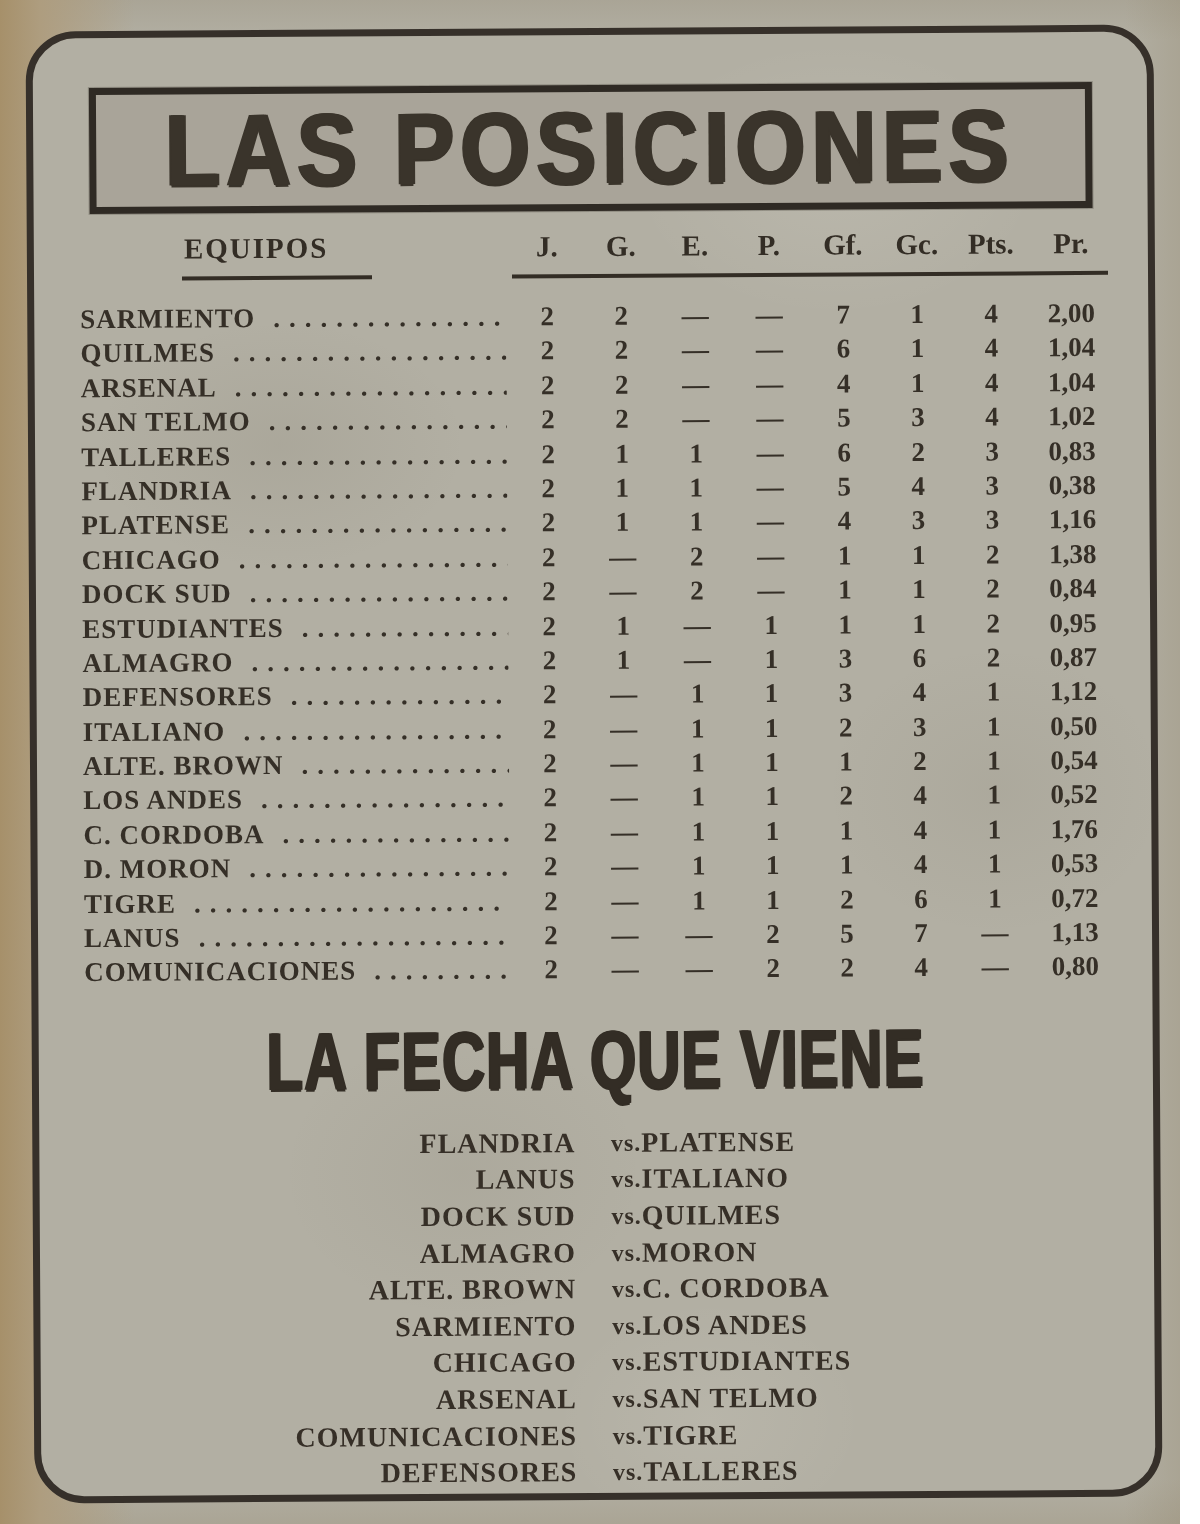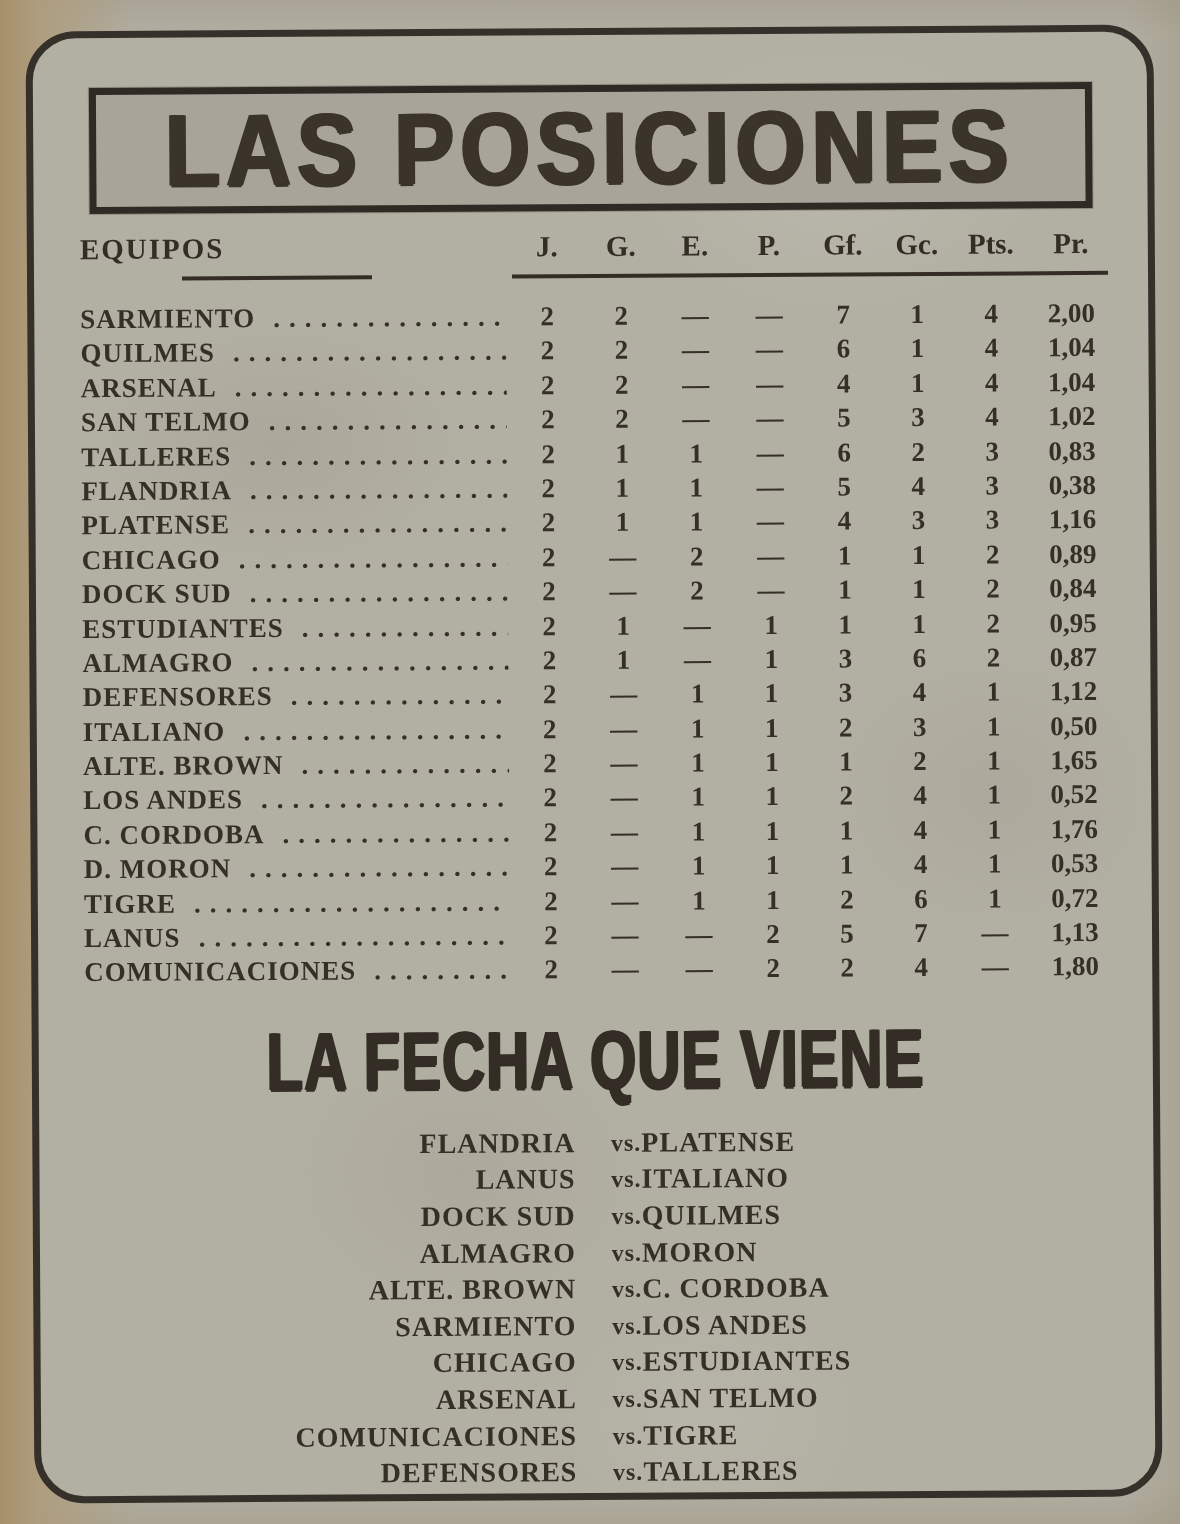--- a/index.html
+++ b/index.html
@@ -40,21 +40,21 @@
     transform:scaleX(0.88);
     text-shadow: 2px 0 0 currentColor, -2px 0 0 currentColor, 0 2px 0 currentColor;
   }
   .table { margin-top:12px; padding-left:46px; }
   .trow {
     display:grid;
     grid-template-columns:430px 74px 74px 74px 74px 74px 74px 74px 86px;
     height:34.4px; line-height:34.4px;
   }
   .thead { height:46px; line-height:46px; }
-  .hequipos { font-size:29px; font-weight:700; letter-spacing:2px; color:#332d25; }
+  .hequipos { font-size:29px; font-weight:700; letter-spacing:2px; margin-left:104px; color:#332d25; }
   .hcell { text-align:center; font-size:29px; font-weight:700; color:#332d25; }
   .rules { height:16px; line-height:16px; }
   .rule { border-top:4px solid #332d25; height:0; margin-top:5px; }
   .rule-left { width:190px; margin-left:102px; }
   .rule-right { grid-column:2/10; margin-left:2px; margin-right:6px; }
   .tbody { margin-top:14px; }
   .tname { display:flex; align-items:baseline; overflow:hidden; }
   .team { font-size:27px; font-weight:700; letter-spacing:1px; white-space:nowrap; }
   .dots { flex:1; overflow:hidden; white-space:nowrap; font-size:27px; font-weight:700;
           letter-spacing:9px; padding-left:18px; margin-right:4px; }
@@ -221,21 +221,21 @@
               <span class="team">CHICAGO</span>
               <span class="dots">........................................</span>
             </div>
           <span class="num">2</span>
             <span class="num">—</span>
             <span class="num">2</span>
             <span class="num">—</span>
             <span class="num">1</span>
             <span class="num">1</span>
             <span class="num">2</span>
-            <span class="num">0,89</span>
+            <span class="num">1,38</span>
         </div>
 
         <div class="trow">
           <div class="tname">
               <span class="team">DOCK SUD</span>
               <span class="dots">........................................</span>
             </div>
           <span class="num">2</span>
             <span class="num">—</span>
             <span class="num">2</span>
@@ -311,21 +311,21 @@
               <span class="team">ALTE. BROWN</span>
               <span class="dots">........................................</span>
             </div>
           <span class="num">2</span>
             <span class="num">—</span>
             <span class="num">1</span>
             <span class="num">1</span>
             <span class="num">1</span>
             <span class="num">2</span>
             <span class="num">1</span>
-            <span class="num">1,65</span>
+            <span class="num">0,54</span>
         </div>
 
         <div class="trow">
           <div class="tname">
               <span class="team">LOS ANDES</span>
               <span class="dots">........................................</span>
             </div>
           <span class="num">2</span>
             <span class="num">—</span>
             <span class="num">1</span>
@@ -401,21 +401,21 @@
               <span class="team">COMUNICACIONES</span>
               <span class="dots">........................................</span>
             </div>
           <span class="num">2</span>
             <span class="num">—</span>
             <span class="num">—</span>
             <span class="num">2</span>
             <span class="num">2</span>
             <span class="num">4</span>
             <span class="num">—</span>
-            <span class="num">1,80</span>
+            <span class="num">0,80</span>
         </div>
 
       </div>
     </div>
 
     <div class="fixtures">
       <div class="fixtures-title-wrap">
         <div class="fixtures-title">LA FECHA QUE VIENE</div>
       </div>
       <div class="matches">

